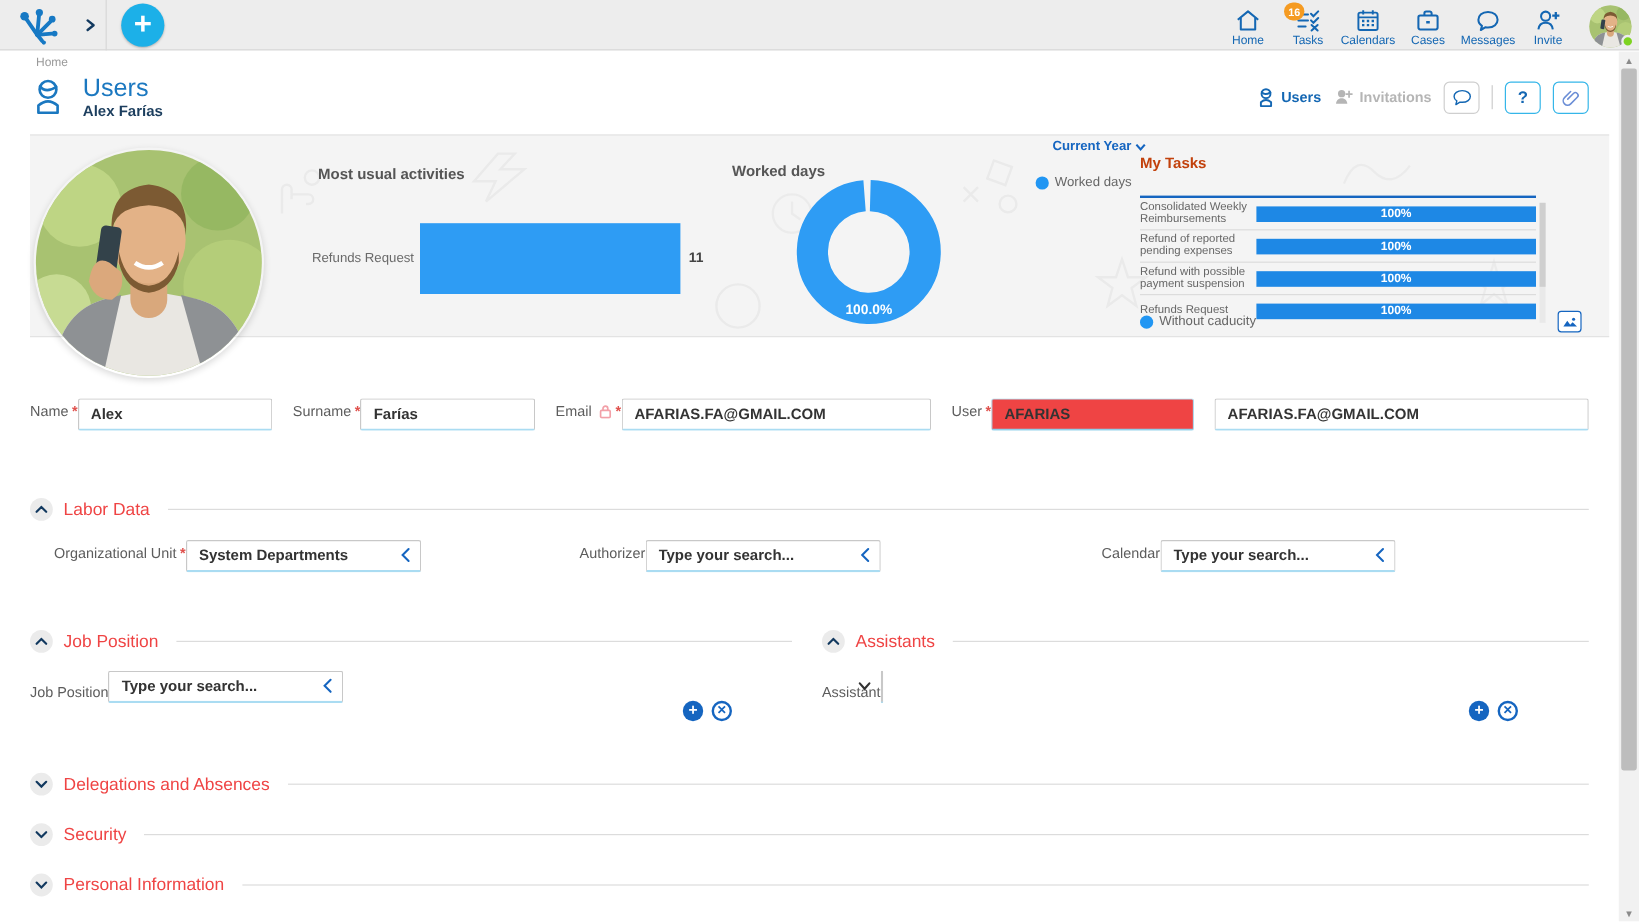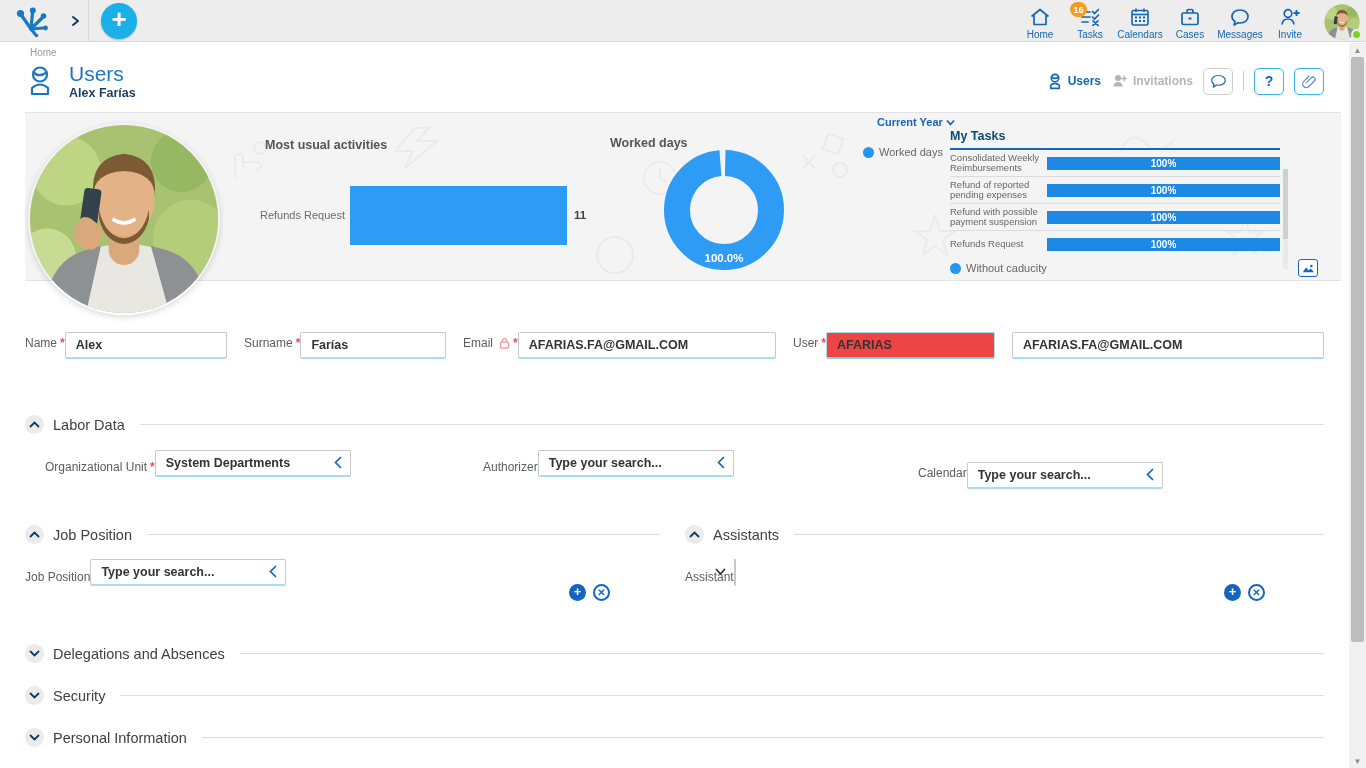--- a/index.html
+++ b/index.html
@@ -62,21 +62,21 @@
   .wd-title { position:absolute; left:585px; top:23px; font-size:12.5px; font-weight:700; color:#555; }
   .donut { position:absolute; left:634px; top:32px; }
 
   .period { position:absolute; left:852px; top:3px; font-size:11px; font-weight:700;
     color:#1565c0; cursor:pointer; display:flex; align-items:center; gap:3px; }
   .wd-legend { position:absolute; left:838px; top:33px; display:flex; align-items:center; gap:5px;
     font-size:11px; color:#666; }
   .ldot { width:11px; height:11px; border-radius:50%; background:#2196f3; }
 
   .mytasks { position:absolute; left:925px; top:16px; width:330px; }
-  .mt-title { font-size:12.5px; font-weight:700; color:#0c4a6e; padding-bottom:5px;
+  .mt-title { font-size:12.5px; font-weight:700; color:#c2410c; padding-bottom:20px;
     border-bottom:2px solid #1565c0; }
   .mt-row { display:flex; align-items:center; height:27px; border-bottom:1px solid #dcdcdc; }
   .mt-label { width:97px; font-size:9.5px; color:#666; line-height:1.1; padding-right:4px; }
   .mt-bar { flex:1; height:13px; background:#1e88e5; color:#fff; font-size:10px; font-weight:700;
     display:flex; align-items:center; justify-content:center; }
   .mt-scroll { position:absolute; right:-8px; top:40px; width:5px; height:100px; background:#e9e9e9; }
   .mt-scroll-thumb { width:5px; height:70px; background:#cfcfcf; }
   .mt-legend { position:absolute; left:925px; top:149px; display:flex; align-items:center; gap:5px;
     font-size:11px; color:#666; }
   .img-btn { position:absolute; left:1273px; top:146px; width:20px; height:18px;
@@ -102,21 +102,21 @@
     border:2px solid #1565c0; font-size:10px; font-weight:700; display:flex; align-items:center;
     justify-content:center; cursor:pointer; line-height:1; }
   .selectbox { height:27px; border:1px solid #c8c8c8; border-bottom:2px solid #aadcf2;
     border-radius:2px; background:#fff; position:relative; cursor:pointer; }
   .selectbox .chvd { position:absolute; right:9px; top:8px; }
 
   
   .sect-head { position:absolute; left:25px; width:1299px; display:flex; align-items:center; gap:9px; cursor:pointer; }
   .sect-chip { width:19px; height:19px; border-radius:50%; background:#ebebeb; display:flex;
     align-items:center; justify-content:center; flex:0 0 auto; }
-  .sect-title { font-size:14.5px; color:#404040; }
+  .sect-title { font-size:14.5px; color:#ef4444; }
   .sect-line { flex:1; height:1px; background:#dcdcdc; margin-left:6px; }
 
   
   .scrollbar { position:absolute; right:0; top:43px; width:17px; height:725px; background:#f1f1f1; }
   .sb-arrow { width:17px; height:14px; display:flex; align-items:center; justify-content:center;
     color:#8a8a8a; font-size:8px; cursor:pointer; }
   .sb-thumb { position:absolute; top:14px; left:2px; width:13px; height:585px; background:#bdbdbd;
     border-radius:2px; cursor:grab; }
   .sb-down { position:absolute; bottom:0; }
 </style>
@@ -488,21 +488,21 @@
     <span class="lab">
         <span>Authorizer</span>
       </span>
     <div class="searchwrap">
       <input class="tf" value="Type your search..." style="">
       <svg class="chv" width="8" height="13" viewBox="0 0 8 13">
           <polyline points="6.5,1.5 1.5,6.5 6.5,11.5" fill="none" stroke="#1565c0" stroke-width="1.7" stroke-linecap="round"></polyline>
         </svg>
     </div>
   </div>
-  <div class="field" style="flex:1;margin-top:12px;">
+  <div class="field" style="flex:1;">
     <span class="lab">
         <span>Calendar</span>
       </span>
     <div class="searchwrap">
       <input class="tf" value="Type your search..." style="">
       <svg class="chv" width="8" height="13" viewBox="0 0 8 13">
           <polyline points="6.5,1.5 1.5,6.5 6.5,11.5" fill="none" stroke="#1565c0" stroke-width="1.7" stroke-linecap="round"></polyline>
         </svg>
     </div>
   </div>

